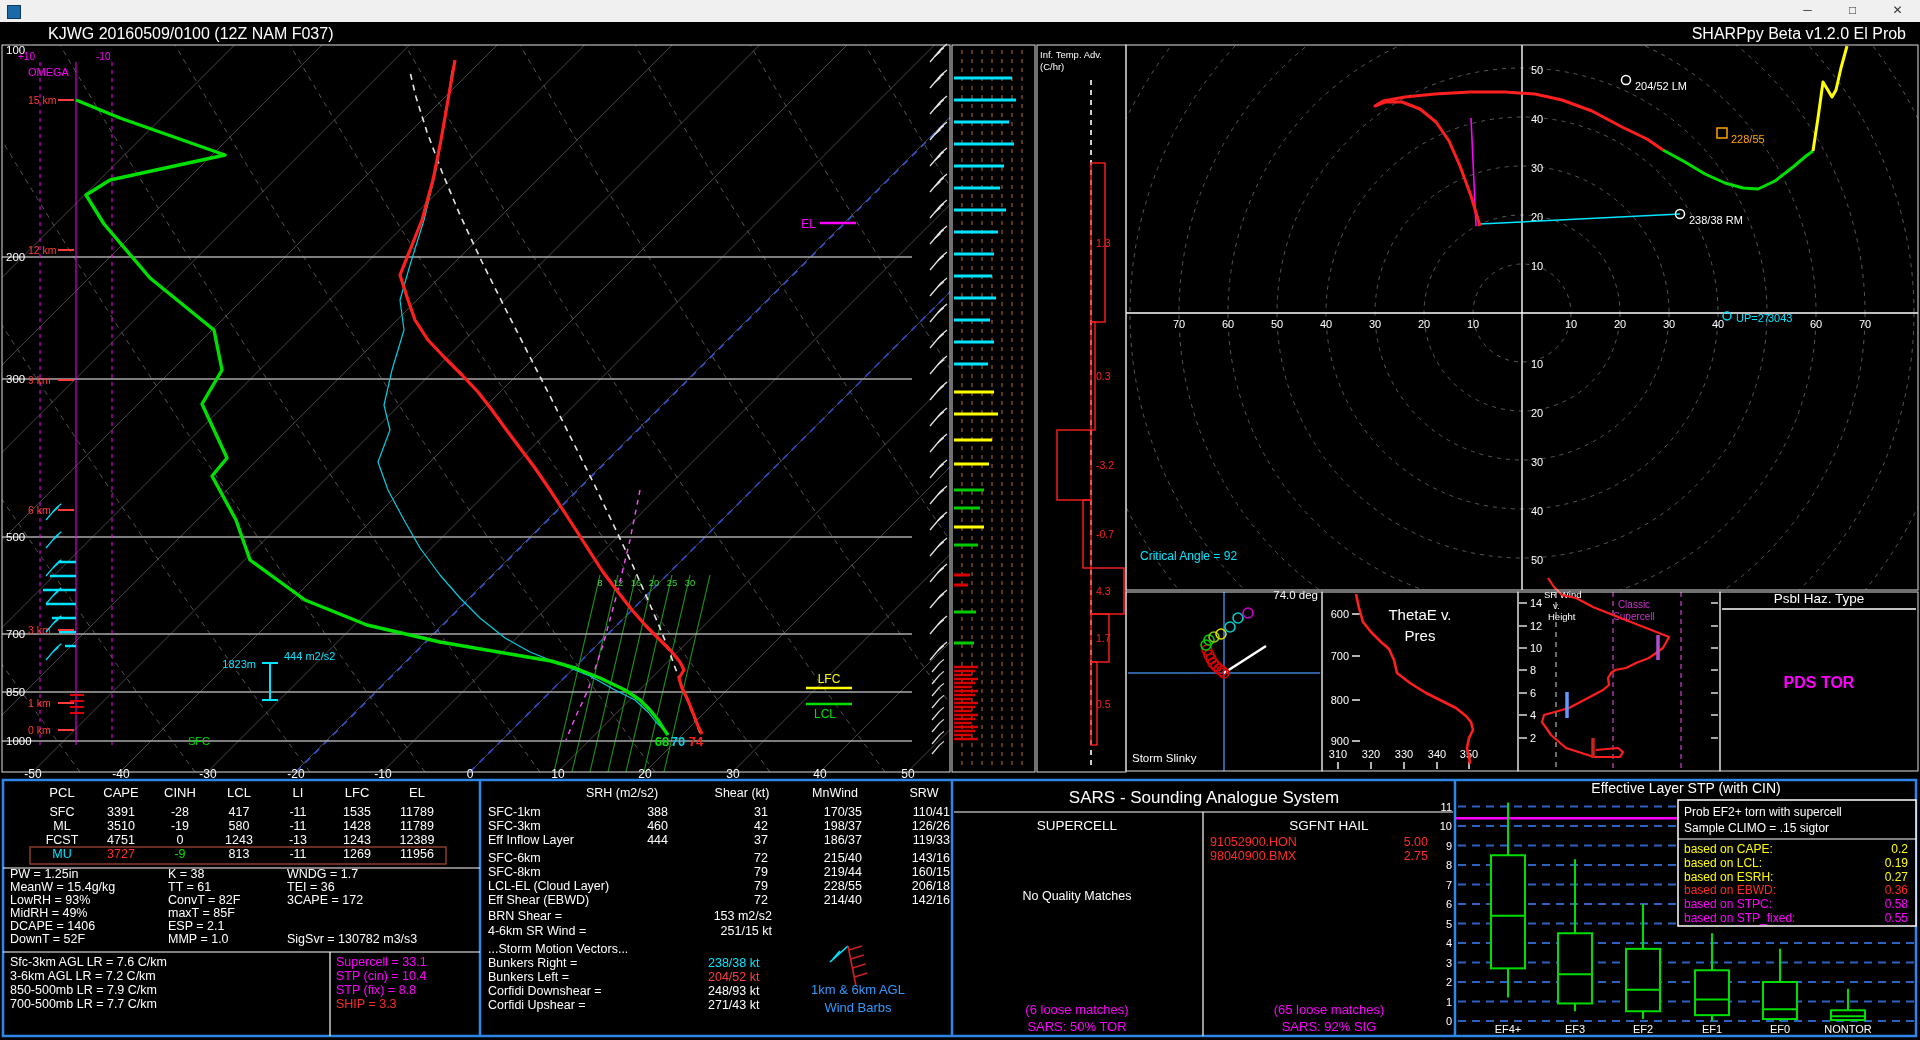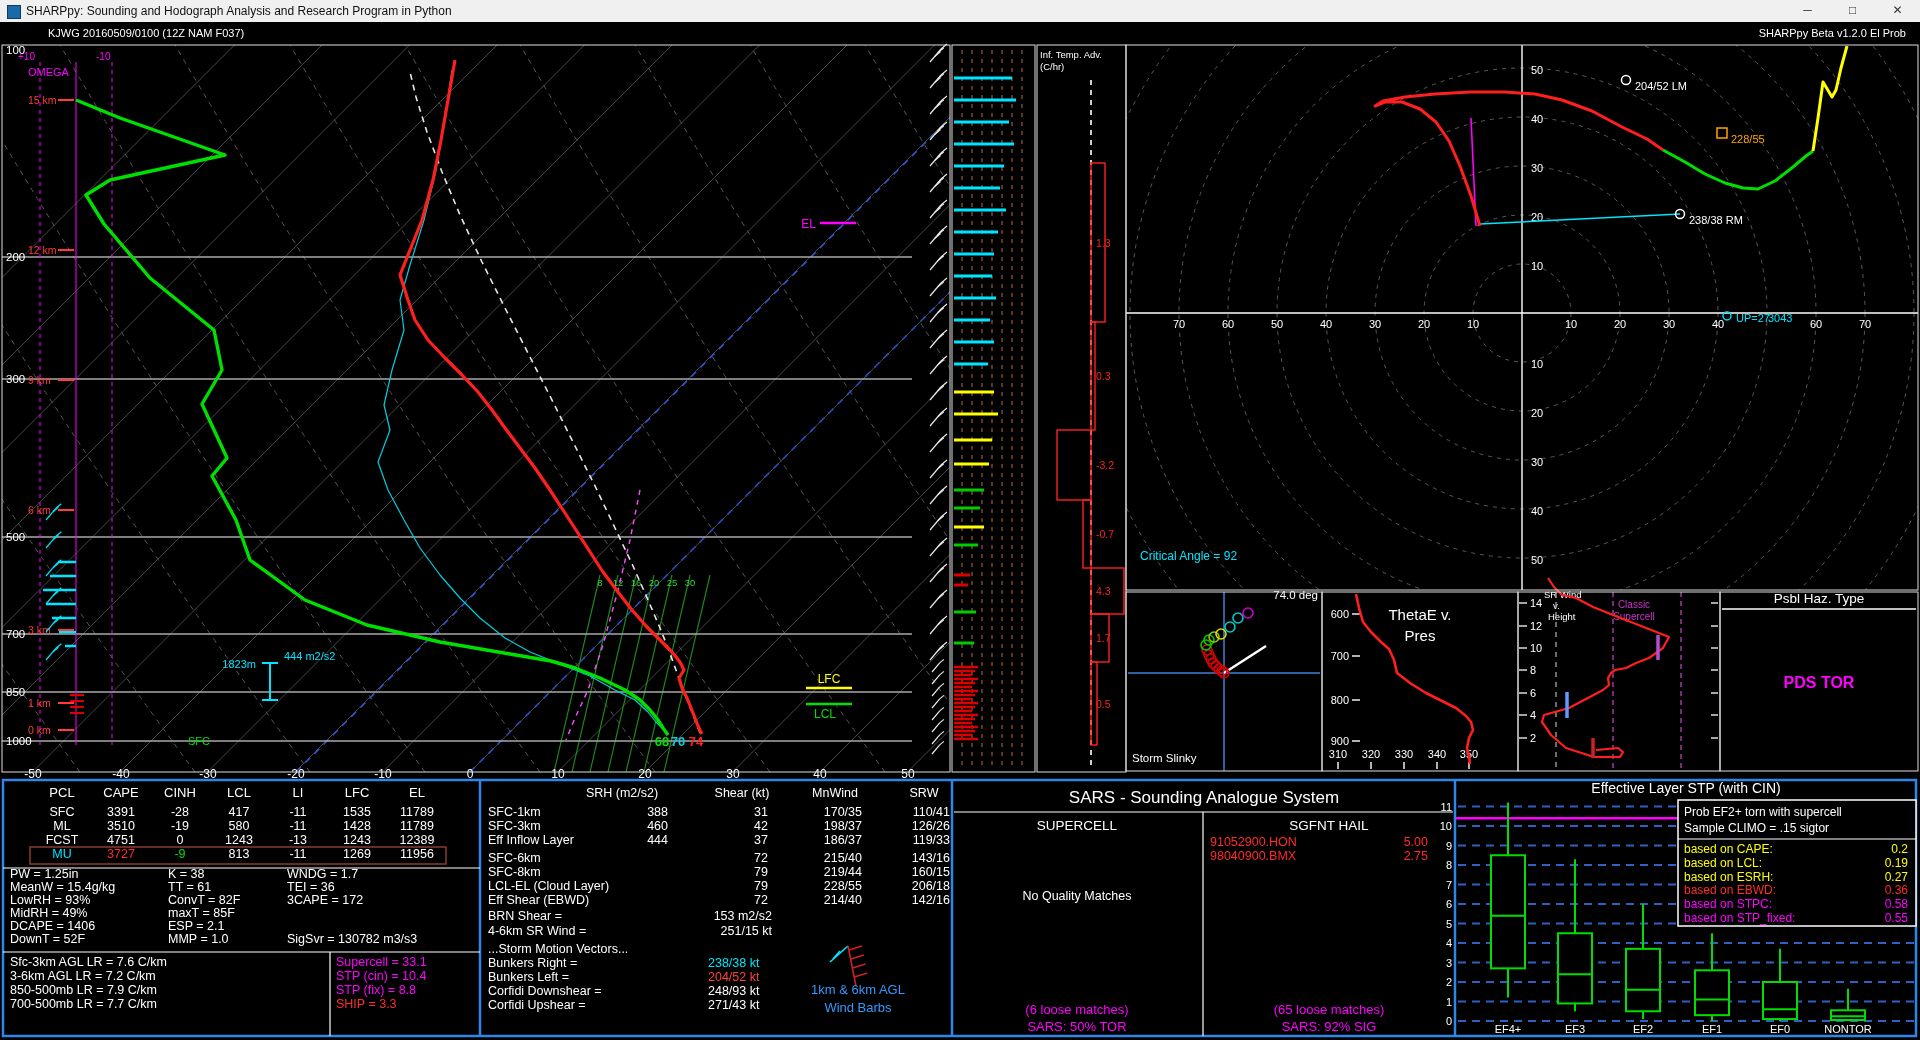--- a/index.html
+++ b/index.html
@@ -5,32 +5,31 @@
   html,body{margin:0;padding:0;background:#000;}
   #root{position:relative;width:1920px;height:1040px;background:#000;overflow:hidden;
         font-family:"Liberation Sans","DejaVu Sans",sans-serif;}
   .abs{position:absolute;}
   #titlebar{left:0;top:0;width:1920px;height:22px;background:#f0f0f0;color:#111;
             font-size:12px;line-height:22px;}
   #titlebar .ticon{position:absolute;left:7px;top:5px;width:12px;height:12px;background:#1b6aa8;
             border:1px solid #0d3c61;}
   #titlebar .ttext{position:absolute;left:26px;top:0;}
   .winbtn{position:absolute;top:0;width:45px;height:22px;text-align:center;color:#333;font-size:12px;line-height:20px;}
-  #headerbar{left:0;top:22px;width:1920px;height:23px;background:#000;color:#fff;font-size:11px;line-height:23px;}
+  #headerbar{left:0;top:22px;width:1920px;height:23px;background:#000;color:#fff;font-size:16px;line-height:23px;}
   #station{position:absolute;left:48px;top:0;}
   #version{position:absolute;right:14px;top:0;}
   svg text{font-family:"Liberation Sans","DejaVu Sans",sans-serif;}
 </style>
 </head>
 <body>
 
 <div id="root">
   <div id="titlebar" class="abs">
     <span class="ticon"></span>
-    <span class="ttext">SHARPpy: Sounding and Hodograph Analysis and Research Program in Python</span>
     <span class="winbtn" style="right:90px;">─</span>
     <span class="winbtn" style="right:45px;">□</span>
     <span class="winbtn" style="right:0px;">✕</span>
   </div>
   <div id="headerbar" class="abs">
     <span id="station">KJWG   20160509/0100  (12Z  NAM  F037)</span>
     <span id="version">SHARPpy Beta v1.2.0 El Prob</span>
   </div>
   <svg id="gfx" class="abs" style="left:0;top:0;" width="1920" height="1040">
       <defs>

